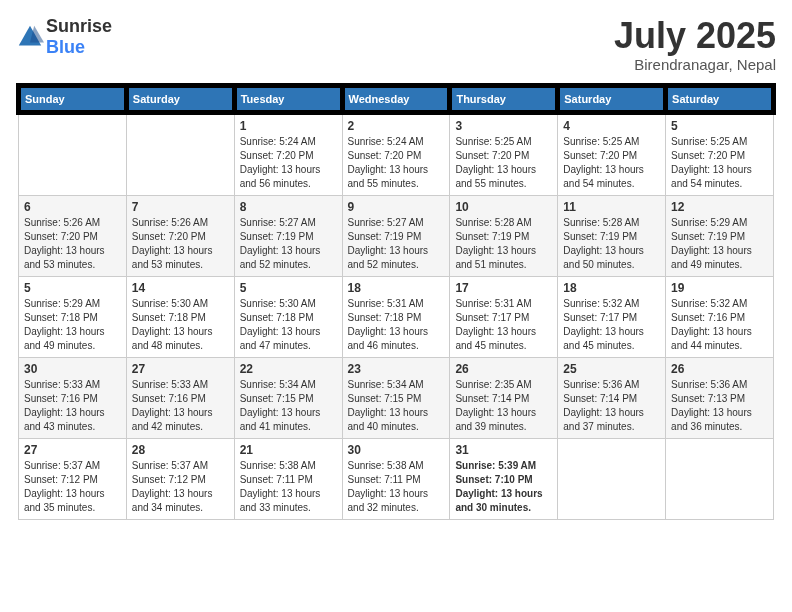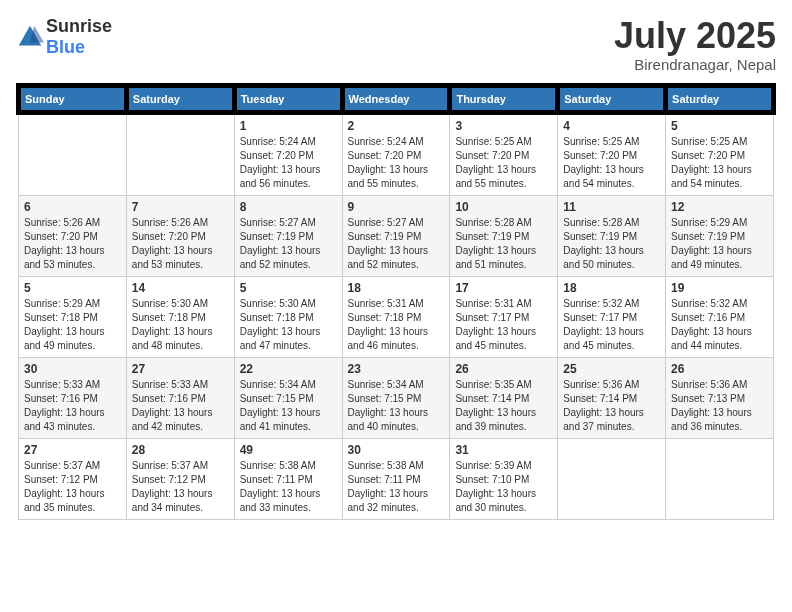--- a/index.html
+++ b/index.html
@@ -265,21 +265,21 @@
 Daylight: 13 hours and 41 minutes.</div>
         </td>
         <td>
           <span class="day-number">23</span>
           <div class="day-info" style="white-space: pre-line;">Sunrise: 5:34 AM
 Sunset: 7:15 PM
 Daylight: 13 hours and 40 minutes.</div>
         </td>
         <td>
           <span class="day-number">26</span>
-          <div class="day-info" style="white-space: pre-line;">Sunrise: 5:35 AM
+          <div class="day-info" style="white-space: pre-line;">Sunrise: 2:35 AM
 Sunset: 7:14 PM
 Daylight: 13 hours and 39 minutes.</div>
         </td>
         <td>
           <span class="day-number">25</span>
           <div class="day-info" style="white-space: pre-line;">Sunrise: 5:36 AM
 Sunset: 7:14 PM
 Daylight: 13 hours and 37 minutes.</div>
         </td>
         <td>
@@ -296,34 +296,34 @@
 Sunset: 7:12 PM
 Daylight: 13 hours and 35 minutes.</div>
         </td>
         <td>
           <span class="day-number">28</span>
           <div class="day-info" style="white-space: pre-line;">Sunrise: 5:37 AM
 Sunset: 7:12 PM
 Daylight: 13 hours and 34 minutes.</div>
         </td>
         <td>
-          <span class="day-number">49</span>
+          <span class="day-number">21</span>
           <div class="day-info" style="white-space: pre-line;">Sunrise: 5:38 AM
 Sunset: 7:11 PM
 Daylight: 13 hours and 33 minutes.</div>
         </td>
         <td>
           <span class="day-number">30</span>
           <div class="day-info" style="white-space: pre-line;">Sunrise: 5:38 AM
 Sunset: 7:11 PM
 Daylight: 13 hours and 32 minutes.</div>
         </td>
         <td>
           <span class="day-number">31</span>
-          <div class="day-info" style="white-space: pre-line;">Sunrise: 5:39 AM
+          <div class="day-info" style="white-space: pre-line; font-weight: bold;">Sunrise: 5:39 AM
 Sunset: 7:10 PM
 Daylight: 13 hours and 30 minutes.</div>
         </td>
         <td class="empty-cell"></td>
         <td class="empty-cell"></td>
       </tr>
     </tbody>
 </table>
 
 </body></html>

